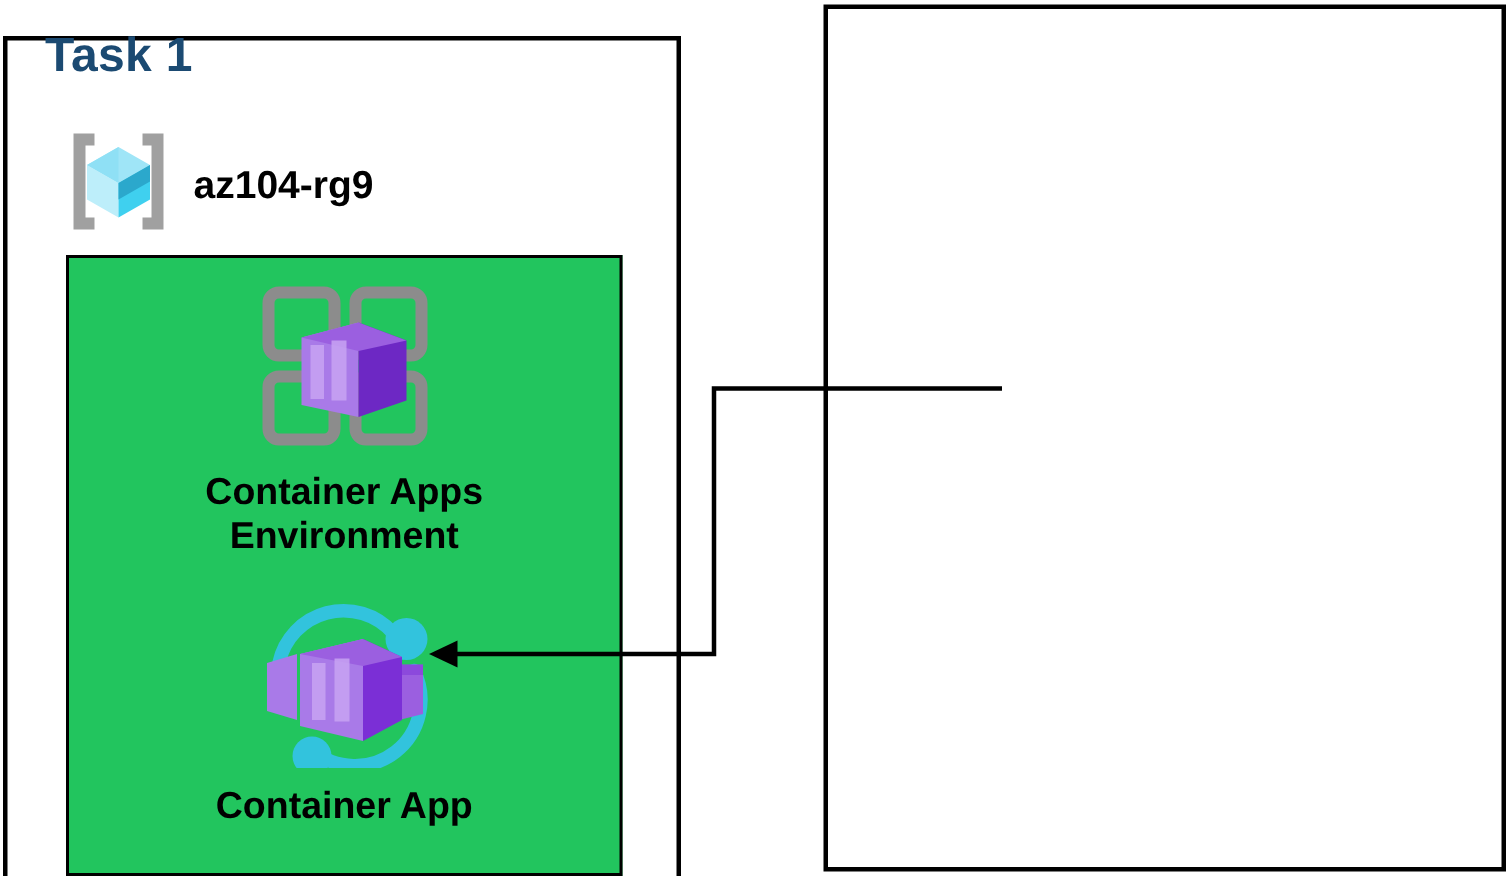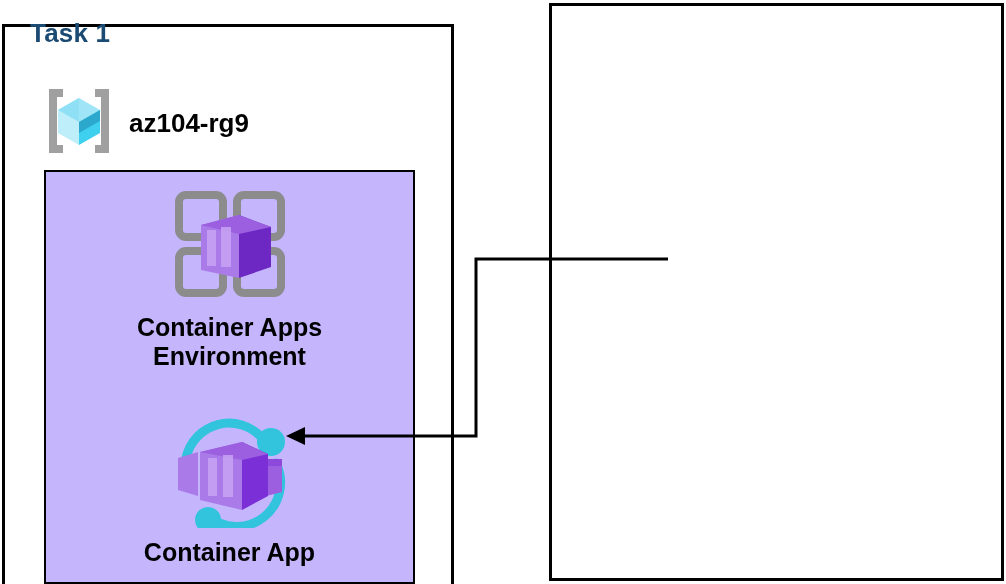--- a/index.html
+++ b/index.html
@@ -27,21 +27,21 @@
     position: absolute;
     background: #ffffff;
     border: 3px solid #000000;
     box-sizing: border-box;
   }
   #task1-panel { left: 2px;   top: 3px; width: 452px; height: 578px; margin-top: 21px; }
   #task2-panel { left: 549px; top: 3px; width: 455px; height: 578px; }
 
   .task-title {
     position: absolute;
-    font-size: 26px;
+    font-size: 32px;
     font-weight: bold;
     color: #1b4a72;
     letter-spacing: 0.2px;
     white-space: nowrap;
   }
   #task1-title { left: 30px;  top: 18px; }
   #task2-title { left: 583px; top: 18px; }
 
   
   #rg-row {
@@ -55,36 +55,36 @@
   #rg-label {
     font-size: 26px;
     font-weight: bold;
     color: #000000;
     white-space: nowrap;
   }
 
   
   .inner-box {
     position: absolute;
-    background: #c4b5fd;
+    background: #22c55e;
     border: 2px solid #000000;
     box-sizing: border-box;
   }
   #task1-inner { left: 39px;  top: 143px; width: 371px; height: 414px; }
 
   
   .resource {
     position: absolute;
     display: flex;
     flex-direction: column;
     align-items: center;
     width: 100%;
   }
   #cae-item { left: 0; top: 13px; }
-  #capp-item { left: 0; top: 244px; }
+  #capp-item { left: 0; top: 228px; }
 
   .resource-label {
     font-size: 25px;
     font-weight: bold;
     color: #000000;
     text-align: center;
     line-height: 1.15;
     margin-top: 6px;
     white-space: pre-line;
   }

